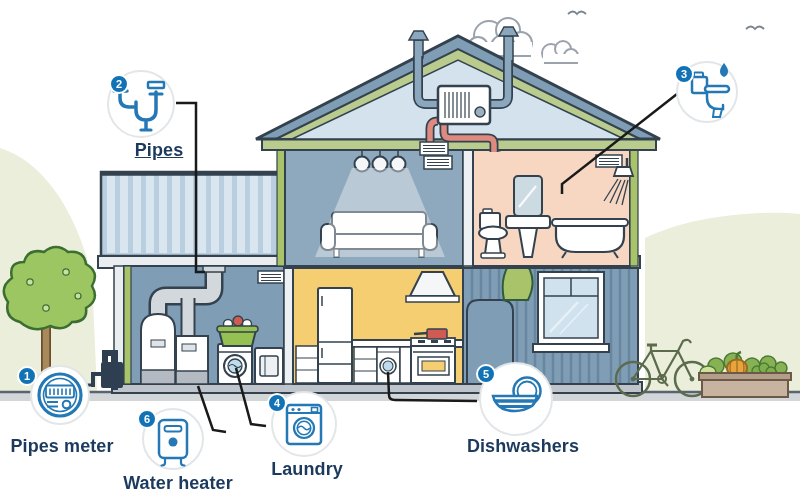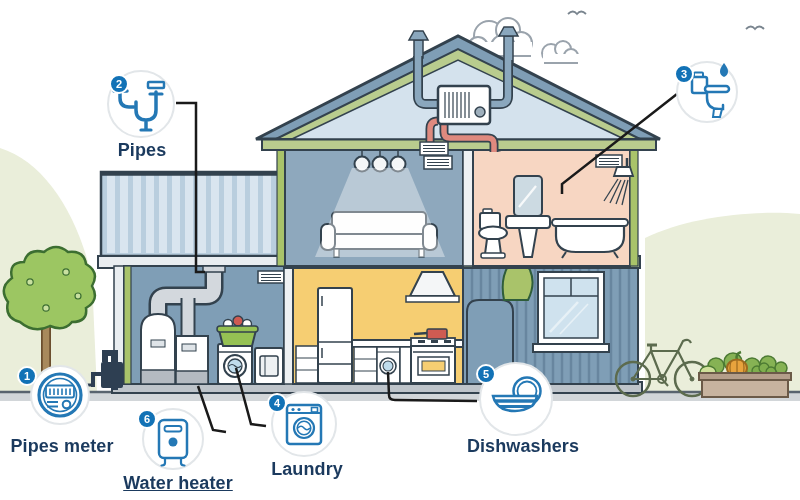--- a/index.html
+++ b/index.html
@@ -477,18 +477,18 @@
 </svg>
 
 <div class="badge" style="left:17px;top:366px;">1</div>
 <div class="badge" style="left:109px;top:74px;">2</div>
 <div class="badge" style="left:674px;top:64px;">3</div>
 <div class="badge" style="left:267px;top:393px;">4</div>
 <div class="badge" style="left:476px;top:364px;">5</div>
 <div class="badge" style="left:137px;top:409px;">6</div>
 
 <div class="lbl lbl-main" style="left:2px;top:436px;width:120px;">Pipes meter</div>
-<div class="lbl lbl-main" style="left:92px;top:140px;width:100px;">Pipes</div>
+<div class="lbl lbl-main" style="left:109px;top:140px;width:100px;text-decoration:underline;">Pipes</div>
 <div class="lbl lbl-main" style="left:247px;top:459px;width:120px;">Laundry</div>
 <div class="lbl lbl-main" style="left:453px;top:436px;width:140px;text-align:center;">Dishwashers</div>
-<div class="lbl lbl-main" style="left:108px;top:473px;width:140px;text-decoration:underline;">Water heater</div>
+<div class="lbl lbl-main" style="left:108px;top:473px;width:140px;">Water heater</div>
 
 </div>
 
 </body></html>

